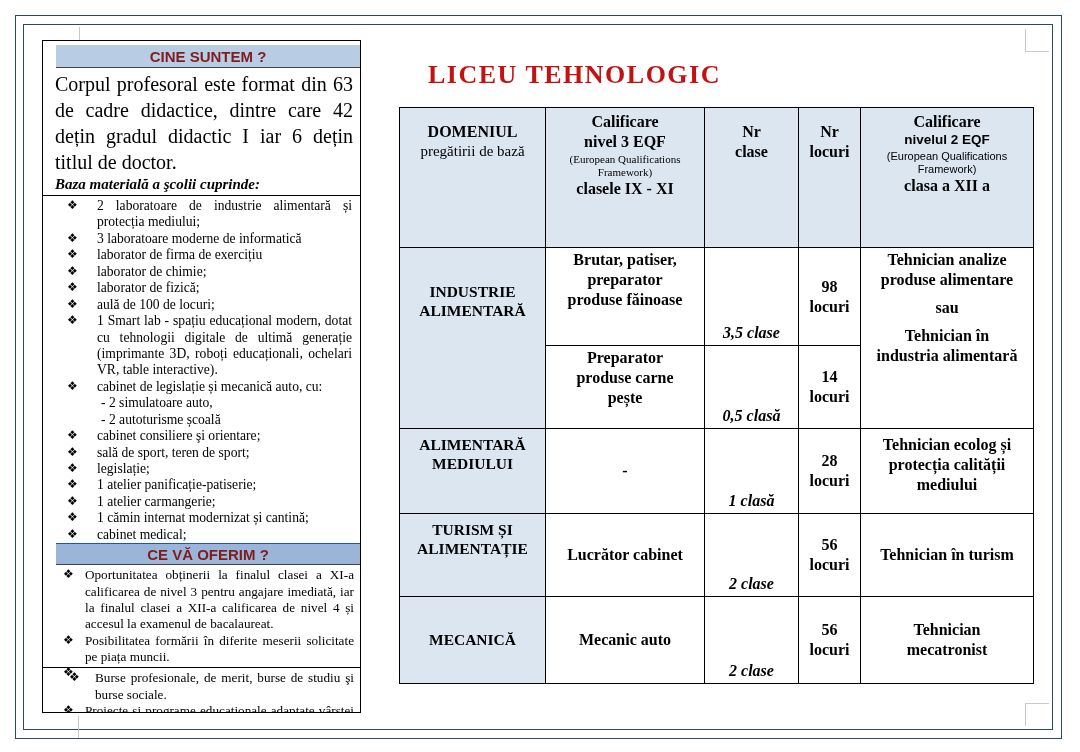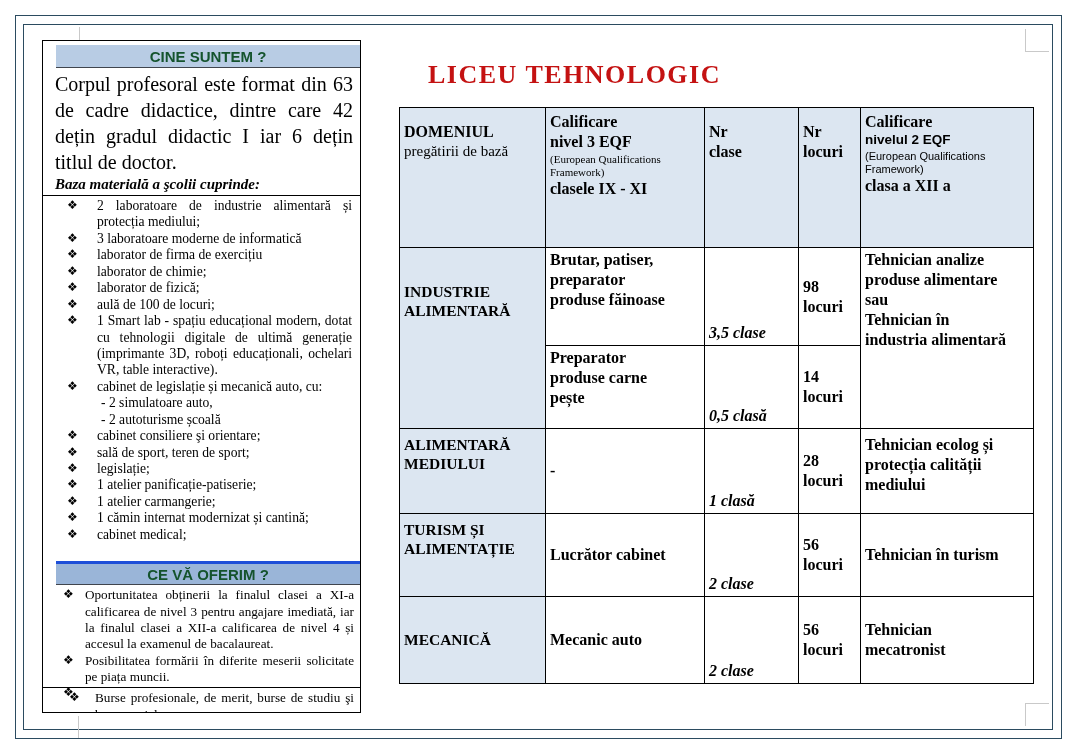--- a/index.html
+++ b/index.html
@@ -16,29 +16,29 @@
     border:1.5px solid #2b4b60; }
   
   .mark { position:absolute; background:#c9c9c9; }
   
   .sidebar {
     position:absolute; left:42px; top:40px; width:319px; height:673px;
     border:1.5px solid #000; background:#fff; overflow:hidden;
   }
   .band {
     font-family:"Liberation Sans", sans-serif; font-weight:bold;
-    text-align:center; color:#14532d;
+    text-align:center; color:#7f1d1d;
   }
   .band-who {
     margin:4px 0 0 13px; background:#b8cce4; border-bottom:1px solid #40454d;
     font-size:15px; padding:3px 0 2px 0;
   }
   .band-offer {
-    margin:18px 0 0 13px; background:#9ab5d8;
-    border-top:3px solid #1d4ed8; border-bottom:1px solid #40454d;
+    margin:0 0 0 13px; background:#9ab5d8;
+    border-top:1px solid #1d4ed8; border-bottom:1px solid #40454d;
     font-size:15px; padding:2px 0 1px 0;
   }
   .who-text {
     margin:3px 7px 0 12px; font-size:20px; line-height:1.3; text-align:justify;
   }
   .base-title {
     margin:1px 7px 0 12px; font-size:15px; font-weight:bold; font-style:italic;
   }
   .rule { border:none; border-top:1.3px solid #000; margin:2px 0 2px 0; }
   ul.plist { list-style:none; margin:1px 0 0 0; padding:0; font-size:13.6px; line-height:1.21; }
@@ -52,38 +52,38 @@
   ul.offers li.wide .blt { left:26px; }
   
   .title {
     position:absolute; left:428px; top:60px;
     font-family:Liberation Serif, serif; font-weight:bold;
     font-size:26px; letter-spacing:1.5px; color:#c41212;
   }
   table.qtable {
     position:absolute; left:399px; top:107px; width:634px; height:576px;
     border-collapse:collapse; table-layout:fixed;
-    font-size:16px; font-weight:bold; text-align:left; line-height:1.25;
+    font-size:16px; font-weight:bold; text-align:center; line-height:1.25;
   }
   table.qtable td { border:1.2px solid #000; padding:2px 4px; }
   td.th { background:#dce6f1; vertical-align:top; }
   td.domain { background:#dce6f1; vertical-align:top; font-size:15.5px; }
   .pt30 { padding-top:34px !important; }
   .pt14 { padding-top:14px !important; }
   .pt6  { padding-top:6px  !important; }
   .pt4  { padding-top:4px  !important; }
   td.qual-top { vertical-align:top; padding-top:6px; }
   td.mid { vertical-align:middle; }
   td.clase { vertical-align:bottom; padding-bottom:13px;font-style:italic; }
   td.locuri { vertical-align:middle; }
   .hsmall { font-size:11px; font-weight:normal; line-height:1.15; margin:1px 0; }
   .hsans { font-family:"Liberation Sans", sans-serif; font-size:13.5px; }
   .hsans-small { font-family:"Liberation Sans", sans-serif; font-size:11px; font-weight:normal; line-height:1.15; margin:1px 0; }
   .normw { font-weight:normal; font-size:15px; }
-  .sau-gap { margin:0 0; }
+  .sau-gap { margin:8px 0; }
 </style>
 </head>
 <body>
 
 <div class="pb-outer"></div>
 <div class="pb-inner"></div>
 
 <div class="mark" style="left:79px;top:27px;width:1px;height:14px;"></div>
 <div class="mark" style="left:78px;top:716px;width:1px;height:22px;"></div>
 <div class="mark" style="left:1025px;top:29px;width:1px;height:23px;"></div>

